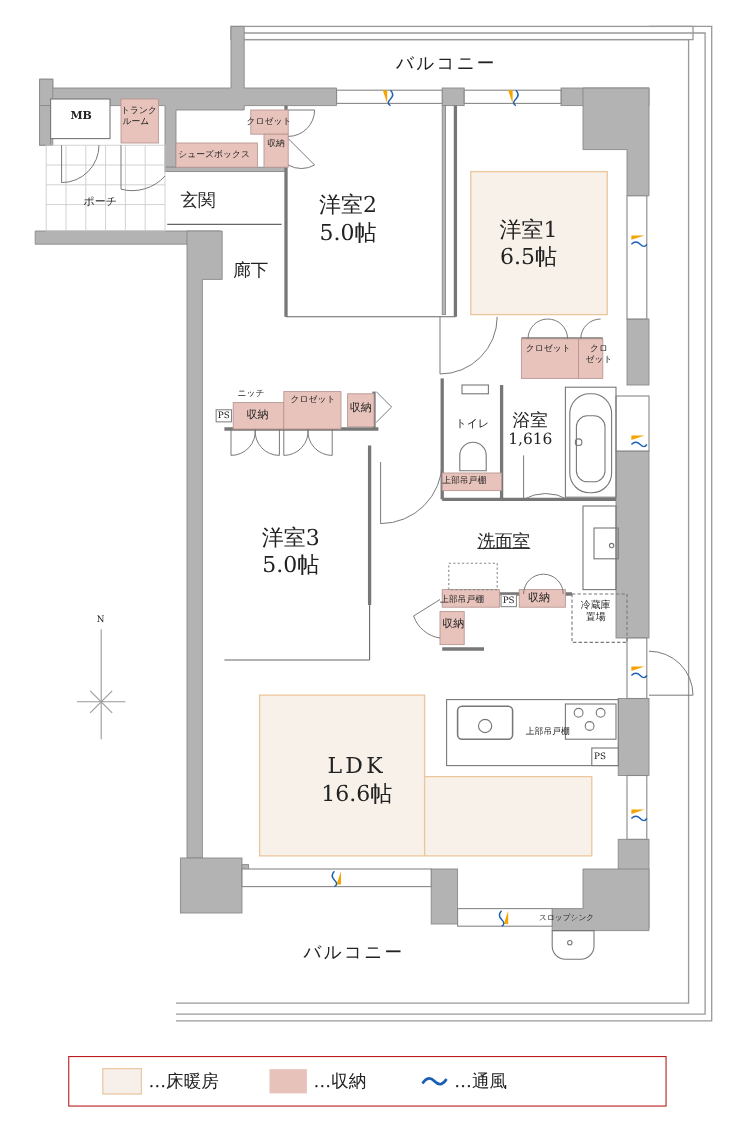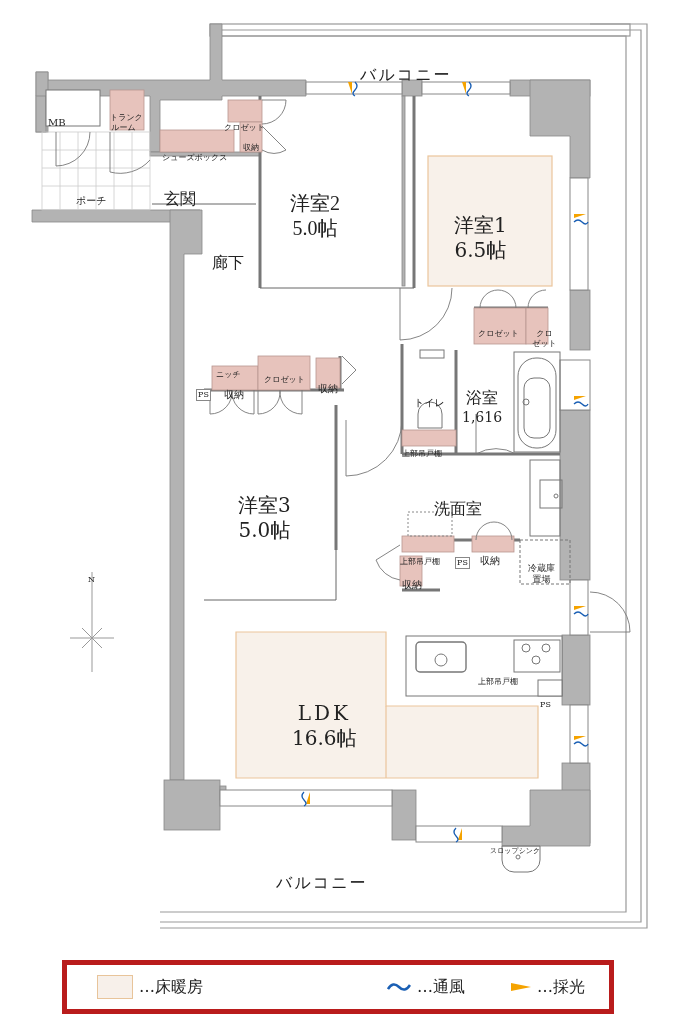--- a/index.html
+++ b/index.html
@@ -1,23 +1,23 @@
 <!DOCTYPE html>
 <html><head>
 <meta charset="utf-8">
 <style>
   html,body{margin:0;padding:0;background:#fff;}
   body{width:676px;height:1024px;position:relative;overflow:hidden;font-family:"DejaVu Serif","Liberation Serif",serif;color:#222;}
   #plan{position:absolute;left:0;top:0;width:676px;height:1024px;}
-  .lbl{position:absolute;text-align:center;line-height:1.25;color:#222;white-space:nowrap;margin-top:17px;}
+  .lbl{position:absolute;text-align:center;line-height:1.25;color:#222;white-space:nowrap;}
   .room{font-size:20px;}
   .sm{font-size:10px;}
   .xs{font-size:8px;}
   .md{font-size:16px;}
-  .legend{position:absolute;left:62px;top:960px;width:542px;height:44px;border:5px solid #b91c1c;background:#fff;}
+  .legend{position:absolute;left:62px;top:960px;width:542px;height:44px;border:1px solid #b91c1c;background:#fff;}
   .leg-item{position:absolute;top:0;height:44px;display:flex;align-items:center;font-size:16px;}
   .sw{display:inline-block;margin-right:6px;}
 </style>
 </head>
 <body>
 
 <svg id="plan" viewBox="0 0 676 1024" xmlns="http://www.w3.org/2000/svg">
 
   <g fill="none" stroke="#999" stroke-width="1.2">
     <rect x="210" y="24" width="420" height="12"></rect>
@@ -223,33 +223,33 @@
   <g stroke="#999" stroke-width="1" fill="none">
     <line x1="92" y1="572" x2="92" y2="672"></line>
     <line x1="70" y1="638" x2="114" y2="638"></line>
     <line x1="82" y1="628" x2="102" y2="648"></line>
     <line x1="102" y1="628" x2="82" y2="648"></line>
   </g>
 </svg>
 
 <div class="lbl md" style="left:360px;top:48px;letter-spacing:2px;">バルコニー</div>
 <div class="lbl md" style="left:276px;top:856px;letter-spacing:2px;">バルコニー</div>
-<div class="lbl sm" style="left:48px;top:100px;">MB</div>
+<div class="lbl sm" style="left:64px;top:100px;font-weight:bold;">MB</div>
 <div class="lbl xs" style="left:110px;top:96px;width:27px;">
     <div>トランク</div>
     <div>ルーム</div>
   </div>
 <div class="lbl sm" style="left:76px;top:178px;">ポーチ</div>
 <div class="lbl md" style="left:164px;top:172px;">玄関</div>
 <div class="lbl xs" style="left:162px;top:136px;">シューズボックス</div>
 <div class="lbl xs" style="left:224px;top:106px;">クロゼット</div>
 <div class="lbl xs" style="left:242px;top:126px;width:18px;white-space:normal;">収納</div>
 <div class="lbl md" style="left:212px;top:236px;">廊下</div>
 
-<div class="lbl room" style="left:290px;top:174px;font-family:Liberation Serif, serif;">
+<div class="lbl room" style="left:290px;top:174px;">
     <div>洋室2</div>
     <div>5.0帖</div>
   </div>
 <div class="lbl room" style="left:454px;top:196px;">
     <div>洋室1</div>
     <div>6.5帖</div>
   </div>
 <div class="lbl room" style="left:238px;top:476px;">
     <div>洋室3</div>
     <div>5.0帖</div>
@@ -266,46 +266,44 @@
   </div>
 
 <div class="lbl xs" style="left:216px;top:353px;">ニッチ</div>
 <div class="lbl xs" style="left:196px;top:372px;border:1px solid #888;background:#fff;padding:0 1px;">PS</div>
 <div class="lbl sm" style="left:224px;top:372px;">収納</div>
 <div class="lbl xs" style="left:264px;top:358px;">クロゼット</div>
 <div class="lbl sm" style="left:318px;top:366px;">収納</div>
 
 <div class="lbl sm" style="left:414px;top:380px;">トイレ</div>
 <div class="lbl xs" style="left:402px;top:432px;">上部吊戸棚</div>
-<div class="lbl md" style="left:466px;top:372px;font-family:Liberation Mono, monospace;">浴室</div>
+<div class="lbl md" style="left:466px;top:372px;">浴室</div>
 <div class="lbl sm" style="left:462px;top:392px;font-size:14px;text-align:center;">1,616</div>
-<div class="lbl md" style="left:434px;top:482px;">洗面室</div>
+<div class="lbl md" style="left:434px;top:482px;text-decoration:underline;">洗面室</div>
 <div class="lbl xs" style="left:400px;top:540px;">上部吊戸棚</div>
 <div class="lbl xs" style="left:455px;top:540px;border:1px solid #888;background:#fff;padding:0 1px;">PS</div>
 <div class="lbl sm" style="left:480px;top:538px;">収納</div>
 <div class="lbl sm" style="left:402px;top:562px;">収納</div>
 <div class="lbl xs" style="left:528px;top:546px;font-size:9px;">
     <div>冷蔵庫</div>
     <div>置場</div>
   </div>
 <div class="lbl xs" style="left:478px;top:660px;">上部吊戸棚</div>
 <div class="lbl xs" style="left:540px;top:683px;">PS</div>
 <div class="lbl xs" style="left:490px;top:830px;font-size:7px;">スロップシンク</div>
 <div class="lbl xs" style="left:88px;top:558px;">N</div>
 
 <div class="legend">
   <div class="leg-item" style="left:30px;">
     <span class="sw" style="width:34px;height:22px;background:#f7f0ea;border:1px solid #e8c49a;"></span>
     <span>…床暖房</span>
   </div>
+  <div class="leg-item" style="left:182px;">
+    <span class="sw" style="width:34px;height:22px;background:#e6c2bb;"></span>
+    <span>…収納</span>
+  </div>
   <div class="leg-item" style="left:320px;align-items:center;">
     <svg class="sw" width="24" height="12" viewBox="0 0 24 12">
         <path d="M1 8 Q6 0 12 6 Q18 12 23 4" stroke="#1a5fb4" stroke-width="2.5" fill="none"></path>
       </svg>
     <span>…通風</span>
   </div>
-  <div class="leg-item" style="left:444px;">
-    <svg class="sw" width="20" height="10" viewBox="0 0 20 10">
-        <polygon points="0,1 20,5 0,9" fill="#f5a300"></polygon>
-      </svg>
-    <span>…採光</span>
-  </div>
 </div>
 
 </body></html>

